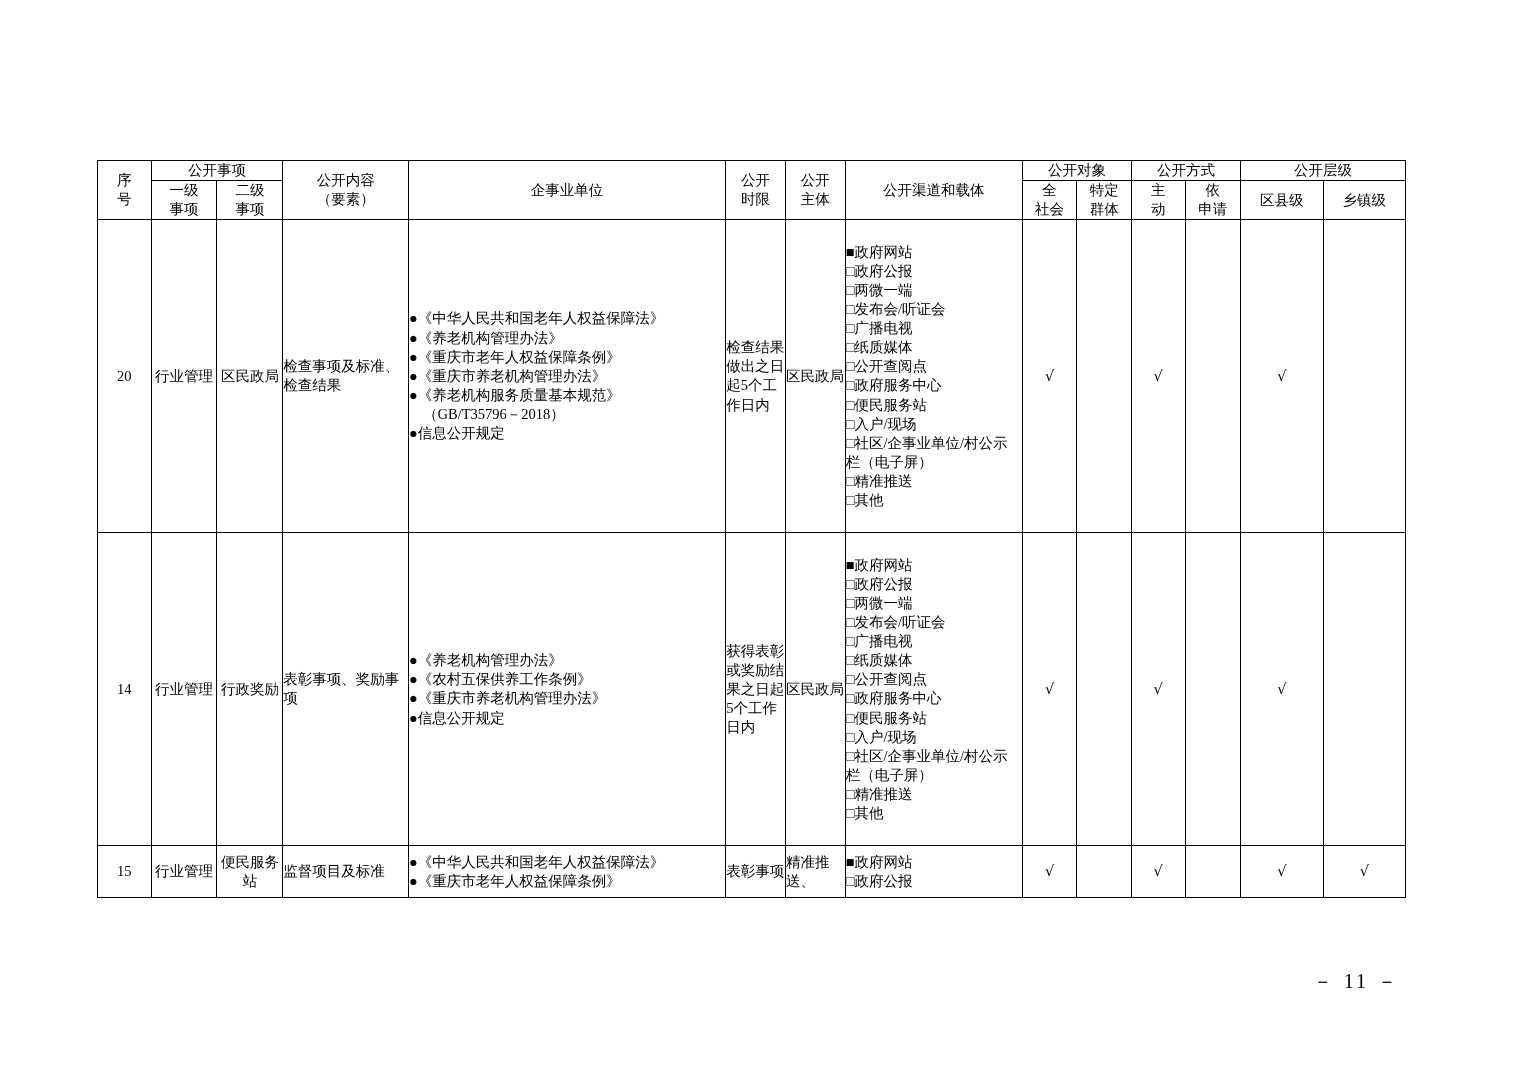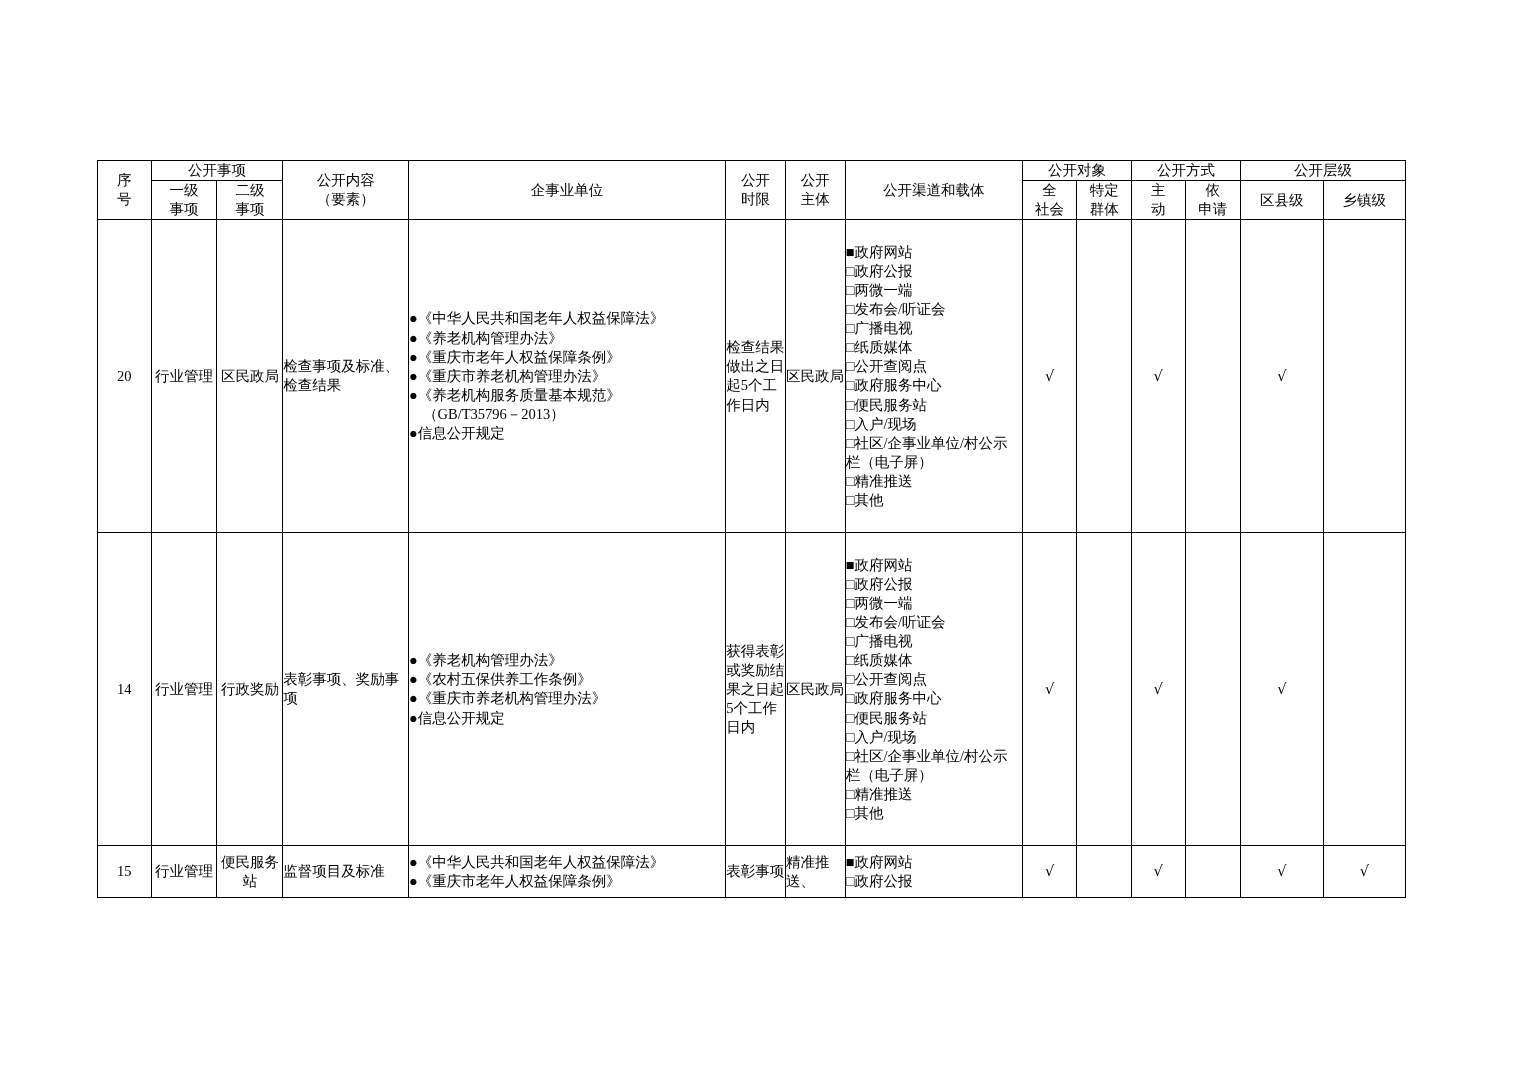--- a/index.html
+++ b/index.html
@@ -167,21 +167,21 @@
         <td class="cell-center">20</td>
         <td class="cell-center">行业管理</td>
         <td class="cell-center">区民政局</td>
         <td class="cell-left">检查事项及标准、检查结果</td>
         <td class="cell-left">
           <div class="basis-line">●《中华人民共和国老年人权益保障法》</div>
           <div class="basis-line">●《养老机构管理办法》</div>
           <div class="basis-line">●《重庆市老年人权益保障条例》</div>
           <div class="basis-line">●《重庆市养老机构管理办法》</div>
           <div class="basis-line">●《养老机构服务质量基本规范》</div>
-          <div class="basis-line basis-indent">（GB/T35796－2013）</div>
+          <div class="basis-line basis-indent">（GB/T35796－2018）</div>
           <div class="basis-line">●信息公开规定</div>
         </td>
         <td class="narrow-text">检查结果做出之日起5个工作日内</td>
         <td class="narrow-text">区民政局</td>
         <td class="channel cell-top">
           <div>■<span>政府网站</span></div>
           <div>□<span>政府公报</span></div>
           <div>□<span>两微一端</span></div>
           <div>□<span>发布会/听证会</span></div>
           <div>□<span>广播电视</span></div>
@@ -256,13 +256,14 @@
         <td class="tick cell-top">√</td>
         <td class="tick cell-top"></td>
         <td class="tick cell-top">√</td>
         <td class="tick cell-top"></td>
         <td class="tick cell-top">√</td>
         <td class="tick cell-top">√</td>
       </tr>
     </tbody>
   </table>
 
+  <div class="pagenum">－ 11 －</div>
 </div>
 
 </body></html>

